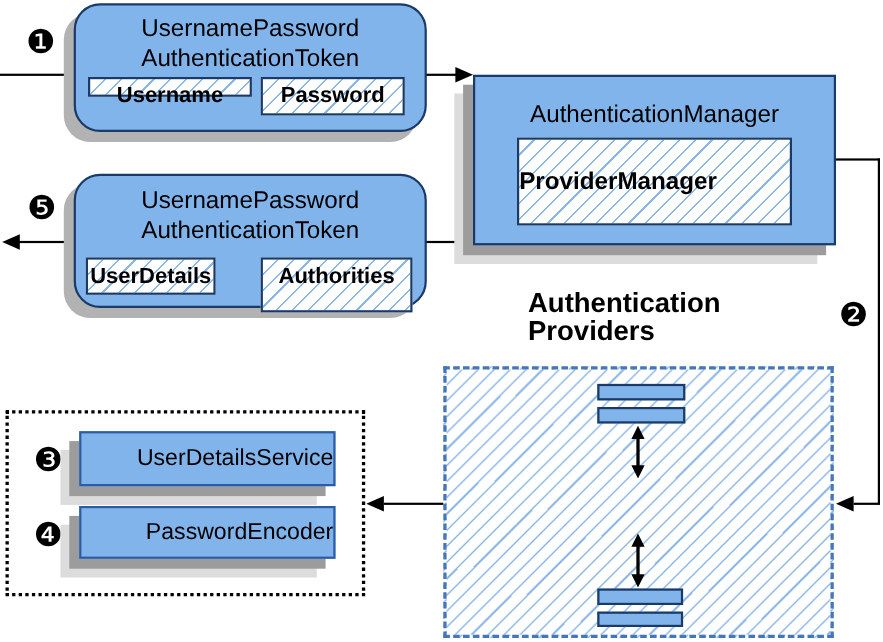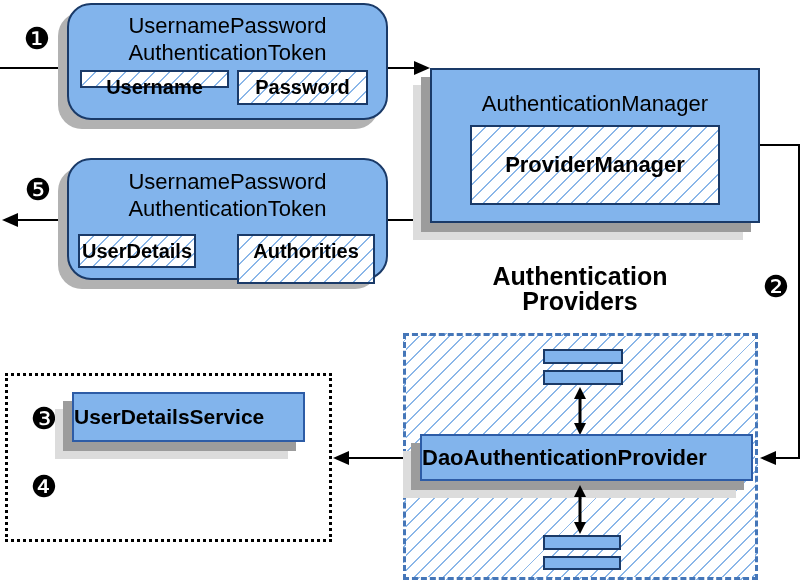--- a/index.html
+++ b/index.html
@@ -17,28 +17,28 @@
   .line{position:absolute;background:var(--connector);}
   .tri{position:absolute;width:0;height:0;}
   .tri-right{border-top:7px solid transparent;border-bottom:7px solid transparent;border-left:16px solid var(--connector);}
   .tri-left{border-top:7px solid transparent;border-bottom:7px solid transparent;border-right:16px solid var(--connector);}
   .hatch{background-color:#fff;
          background-image:repeating-linear-gradient(135deg,rgba(0,0,0,0) 0 9px,var(--hatch-line) 9px 10.4px);}
   .bluebox{background:var(--box-fill);border:2px solid var(--box-border-dark);}
   .medborder{border:2px solid var(--box-border-medium);}
   .round{border-radius:24px;}
   .b{font-weight:bold;color:#000;}
-  .center{text-align:center;}
+  .center{}
   .sh1{box-shadow:-9px 9px 0 0 #b2b2b2;}
   .sh2{box-shadow:-9px 9px 0 0 #9c9c9c,-17px 17px 0 0 #dcdcdc;}
   .title2{font-size:22px;line-height:27px;font-weight:normal;text-align:center;}
   .field{position:absolute;border:2px solid var(--box-border-dark);font-weight:bold;font-size:20px;text-align:center;}
   .badge{position:absolute;font-size:30px;line-height:30px;width:32px;text-align:center;color:#000;}
   .bar{position:absolute;background:var(--box-fill);border:2px solid var(--box-border-dark);}
-  .label-box{position:absolute;background:var(--box-fill);font-weight:bold;text-align:left;}
+  .label-box{position:absolute;background:var(--box-fill);font-weight:normal;text-align:right;}
 </style>
 </head>
 <body>
 
 <div class="stage">
 
   <div class="line" style="left:0;top:67px;width:416px;height:2px;"></div>
   <div class="tri tri-right" style="left:414px;top:61px;"></div>
 
   <div class="line" style="left:16px;top:219px;width:414px;height:2px;"></div>
@@ -83,31 +83,31 @@
 
   <div class="bar" style="left:543px;top:349px;width:80px;height:15px;"></div>
   <div class="bar" style="left:543px;top:370px;width:80px;height:15px;"></div>
 
   <svg class="abs" style="left:570px;top:387px;" width="20" height="48" viewBox="0 0 20 48">
     <path d="M10 9 L10 39" stroke="#000" stroke-width="3"></path>
     <path d="M10 0 L4 12 L16 12 Z" fill="#000"></path>
     <path d="M10 48 L4 36 L16 36 Z" fill="#000"></path>
   </svg>
 
-  <div class="label-box medborder sh2" style="left:420px;top:434px;width:333px;height:47px;font-size:22px;line-height:43px;">DaoAuthenticationProvider</div>
 
   <svg class="abs" style="left:570px;top:485px;" width="20" height="49" viewBox="0 0 20 49">
     <path d="M10 9 L10 40" stroke="#000" stroke-width="3"></path>
     <path d="M10 0 L4 12 L16 12 Z" fill="#000"></path>
     <path d="M10 49 L4 37 L16 37 Z" fill="#000"></path>
   </svg>
 
   <div class="bar" style="left:543px;top:535px;width:78px;height:15px;"></div>
   <div class="bar" style="left:543px;top:556px;width:78px;height:14px;"></div>
 
   <div class="abs" style="left:5px;top:373px;width:327px;height:169px;border:3px dotted #000;"></div>
 
   <div class="badge" style="left:28px;top:404px;">❸</div>
   <div class="label-box medborder sh2" style="left:72px;top:392px;width:233px;height:50px;font-size:21px;line-height:46px;">UserDetailsService</div>
 
   <div class="badge" style="left:28px;top:472px;">❹</div>
+  <div class="label-box medborder sh2" style="left:72px;top:460px;width:233px;height:48px;font-size:21px;line-height:44px;">PasswordEncoder</div>
 
 </div>
 
 </body></html>

